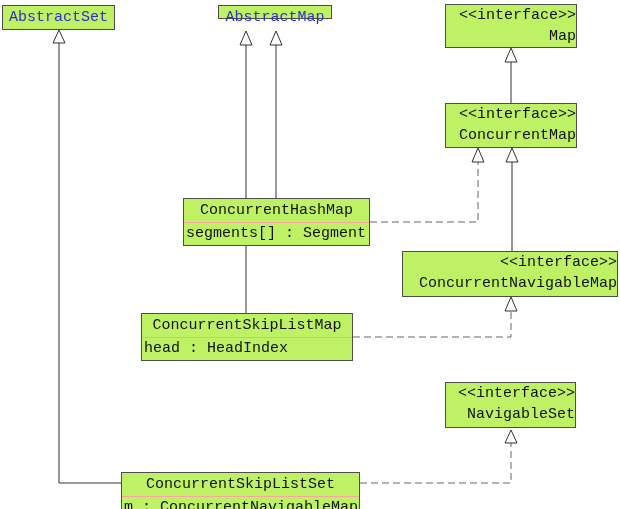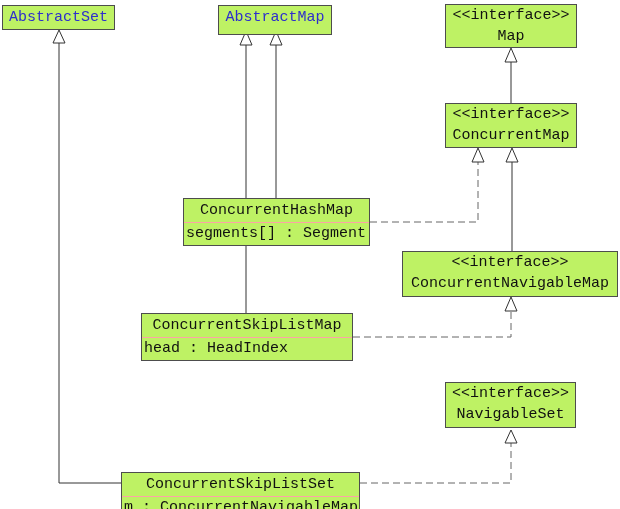--- a/index.html
+++ b/index.html
@@ -22,34 +22,34 @@
     font-size: 15px;
     color: #111111;
   }
   .uml-title {
     text-align: center;
     white-space: nowrap;
     overflow: hidden;
   }
   .single .uml-title { line-height: 23px; }
   .iface .uml-stereotype,
-  .iface .uml-title { line-height: 21px; text-align: center; white-space: nowrap; }
+  .iface .uml-title { line-height: 21px; text-align: right; white-space: nowrap; }
   .cls .uml-title { line-height: 23px; height: 23px; }
   .uml-attr {
     border-top: 1px solid #fca5a5;
     line-height: 22px;
     padding-left: 2px;
     white-space: nowrap;
     overflow: hidden;
     text-align: left;
   }
   .blue-link .uml-title { color: #2e2ecc; }
   
   #box-abstract-set           { left: 2px;   top: 5px;   width: 113px; height: 25px; }
-  #box-abstract-map           { left: 218px; top: 5px;   width: 114px; height: 30px; }
+  #box-abstract-map           { left: 218px; top: 5px;   width: 114px; height: 14px; }
   #box-map                    { left: 445px; top: 4px;   width: 132px; height: 44px; }
   #box-concurrent-map         { left: 445px; top: 103px; width: 132px; height: 45px; }
   #box-concurrent-hash-map    { left: 183px; top: 198px; width: 187px; height: 48px; }
   #box-concurrent-navigable-map { left: 402px; top: 251px; width: 216px; height: 46px; }
   #box-concurrent-skip-list-map { left: 141px; top: 313px; width: 212px; height: 48px; }
   #box-navigable-set          { left: 445px; top: 382px; width: 131px; height: 46px; }
   #box-concurrent-skip-list-set { left: 121px; top: 460px; width: 239px; height: 46px; margin-top: 12px; }
 </style>
 </head>
 <body>

